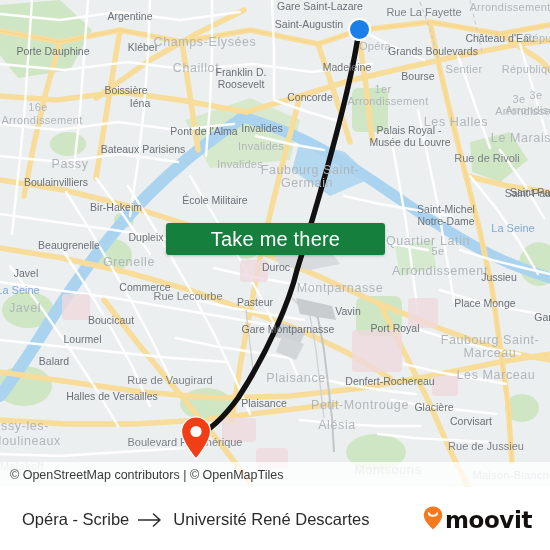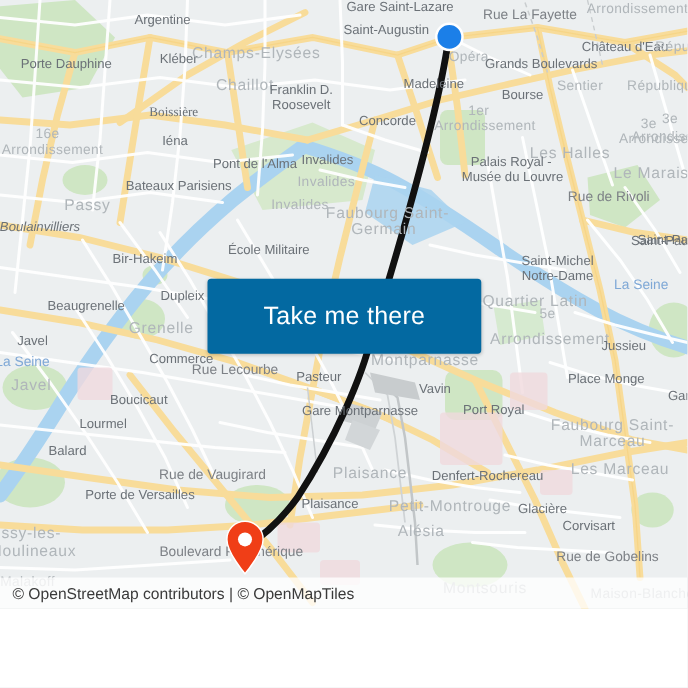--- a/index.html
+++ b/index.html
@@ -29,22 +29,22 @@
   .lbl.poi{ color:#6b7177; font-size:10.5px; }
   
   .lbl.district{ color:#b0b6ba; font-size:12.5px; letter-spacing:.6px; }
   .lbl.district2{ color:#b0b6ba; font-size:11px; letter-spacing:.3px; }
   
   .lbl.street{ color:#7d8186; font-size:11px; }
   .lbl.water{ color:#7fa8d6; font-size:11px; }
 
   
   #cta{
-    position:absolute;left:166px;top:223px;width:219px;height:60px;
-    background:#0369a1;border:0;border-radius:3px;
+    position:absolute;left:166px;top:223px;width:219px;height:32px;
+    background:#15803d;border:0;border-radius:3px;
     color:#fff;font-size:20px;font-family:"Liberation Sans", sans-serif;
     letter-spacing:.2px;cursor:pointer;
     display:flex;align-items:center;justify-content:center;
     box-shadow:0 1px 3px rgba(0,0,0,.22);
   }
 
   
   #origin-marker{
     position:absolute;left:348px;top:18px;width:23px;height:23px;
     border-radius:50%;background:#1b7fe8;border:2.5px solid #fff;
@@ -230,22 +230,22 @@
                  C290,300 268,352 238,398 C222,420 206,432 196,437" stroke="#111111" stroke-width="5.4" fill="none" stroke-linecap="round" stroke-linejoin="round"></path>
       </g>
     </svg>
 
     <div id="label-layer">
         <div class="lbl poi" style="left: 130px; top: 16px;">Argentine</div>
         <div class="lbl poi" style="left: 53px; top: 51px;">Porte Dauphine</div>
         <div class="lbl poi" style="left: 143px; top: 47px;">Kléber</div>
         <div class="lbl district" style="left: 205px; top: 42px;">Champs-Elysées</div>
         <div class="lbl district" style="left: 148px; top: 68px; margin-left: 48px;">Chaillot</div>
-        <div class="lbl poi" style="left: 139px; top: 90px; font-family: Liberation Serif, serif;">Boissière</div>
-        <div class="lbl poi" style="left: 140px; top: 113px;">Iéna</div>
+        <div class="lbl poi" style="left: 126px; top: 90px;">Boissière</div>
+        <div class="lbl poi" style="left: 140px; top: 103px;">Iéna</div>
         <div class="lbl district2" style="left: 38px; top: 107px;">16e</div>
         <div class="lbl district2" style="left: 42px; top: 120px;">Arrondissement</div>
         <div class="lbl poi" style="left: 320px; top: 6px;">Gare Saint-Lazare</div>
         <div class="lbl poi" style="left: 309px; top: 24px;">Saint-Augustin</div>
         <div class="lbl poi" style="left: 241px; top: 72px;">Franklin D.</div>
         <div class="lbl poi" style="left: 241px; top: 84px;">Roosevelt</div>
         <div class="lbl poi" style="left: 329px; top: 67px; padding-left: 36px;">Madeleine</div>
         <div class="lbl poi" style="left: 310px; top: 97px;">Concorde</div>
         <div class="lbl district2" style="left: 375px; top: 46px;">Opéra</div>
         <div class="lbl street" style="left: 424px; top: 12px;">Rue La Fayette</div>
@@ -279,21 +279,21 @@
         <div class="lbl district" style="left: 496px; top: 375px;">Les Marceau</div>
         <div class="lbl poi" style="left: 546px; top: 317px;">Gare</div>
         <div class="lbl poi" style="left: 204px; top: 131px;">Pont de l'Alma</div>
         <div class="lbl poi" style="left: 262px; top: 128px;">Invalides</div>
         <div class="lbl district2" style="left: 261px; top: 146px;">Invalides</div>
         <div class="lbl district2" style="left: 240px; top: 164px;">Invalides</div>
         <div class="lbl poi" style="left: 143px; top: 149px;">Bateaux Parisiens</div>
         <div class="lbl district" style="left: 310px; top: 170px;">Faubourg Saint-</div>
         <div class="lbl district" style="left: 307px; top: 183px;">Germain</div>
         <div class="lbl district" style="left: 70px; top: 164px;">Passy</div>
-        <div class="lbl poi" style="left: 32px; top: 182px; font-style: italic;">Boulainvilliers</div>
+        <div class="lbl poi" style="left: 56px; top: 182px;">Boulainvilliers</div>
         <div class="lbl poi" style="left: 116px; top: 207px;">Bir-Hakeim</div>
         <div class="lbl poi" style="left: 215px; top: 200px;">École Militaire</div>
         <div class="lbl poi" style="left: 146px; top: 237px;">Dupleix</div>
         <div class="lbl poi" style="left: 69px; top: 245px;">Beaugrenelle</div>
         <div class="lbl poi" style="left: 26px; top: 273px;">Javel</div>
         <div class="lbl district" style="left: 25px; top: 308px;">Javel</div>
         <div class="lbl water" style="left: 18px; top: 290px;">La Seine</div>
         <div class="lbl district" style="left: 129px; top: 262px;">Grenelle</div>
         <div class="lbl poi" style="left: 145px; top: 287px;">Commerce</div>
         <div class="lbl street" style="left: 188px; top: 296px;">Rue Lecourbe</div>
@@ -306,24 +306,24 @@
         <div class="lbl poi" style="left: 255px; top: 302px;">Pasteur</div>
         <div class="lbl poi" style="left: 348px; top: 311px;">Vavin</div>
         <div class="lbl poi" style="left: 288px; top: 329px;">Gare Montparnasse</div>
         <div class="lbl district" style="left: 296px; top: 378px;">Plaisance</div>
         <div class="lbl poi" style="left: 264px; top: 403px;">Plaisance</div>
         <div class="lbl poi" style="left: 390px; top: 381px;">Denfert-Rochereau</div>
         <div class="lbl district" style="left: 360px; top: 405px;">Petit-Montrouge</div>
         <div class="lbl poi" style="left: 434px; top: 407px;">Glacière</div>
         <div class="lbl poi" style="left: 471px; top: 421px;">Corvisart</div>
         <div class="lbl district" style="left: 337px; top: 425px;">Alésia</div>
-        <div class="lbl street" style="left: 486px; top: 446px;">Rue de Gobelins</div>
+        <div class="lbl street" style="left: 486px; top: 446px;">Rue de Jussieu</div>
         <div class="lbl district" style="left: 388px; top: 470px;">Montsouris</div>
         <div class="lbl district2" style="left: 514px; top: 475px;">Maison-Blanche</div>
-        <div class="lbl poi" style="left: 112px; top: 396px;">Porte de Versailles</div>
+        <div class="lbl poi" style="left: 112px; top: 396px;">Halles de Versailles</div>
         <div class="lbl district" style="left: 23px; top: 426px;">Issy-les-</div>
         <div class="lbl district" style="left: 26px; top: 441px;">Moulineaux</div>
         <div class="lbl street" style="left: 185px; top: 442px;">Boulevard Périphérique</div>
         <div class="lbl district2" style="left: 22px; top: 466px;">Malakoff</div>
         <div class="lbl district2" style="left: 538px; top: 38px;">Répu</div>
         <div class="lbl district2" style="left: 536px; top: 95px;">3e</div>
         <div class="lbl district2" style="left: 533px; top: 110px;">Arrondisse</div>
         <div class="lbl poi" style="left: 533px; top: 192px;">Saint-Pau</div>
       </div>
 
@@ -338,13 +338,35 @@
 
     <button id="cta">
       <span>Take me there</span>
     </button>
 
     <div id="attribution">
       <span>© OpenStreetMap contributors | © OpenMapTiles</span>
     </div>
   </div>
 
+  <div id="footer">
+    <div id="route-summary">
+      <span>Opéra - Scribe</span>
+      <span id="arrow-icon">
+        <svg width="26" height="14" viewBox="0 0 26 14">
+          <path d="M0,7 L22,7 M15.5,1 L22,7 L15.5,13" stroke="#2b2b2b" stroke-width="1.5" fill="none" stroke-linecap="round" stroke-linejoin="round"></path>
+        </svg>
+      </span>
+      <span>Université René Descartes</span>
+    </div>
+
+    <div id="moovit-logo">
+      <span>
+        <svg width="22" height="26" viewBox="0 0 22 26">
+          <path d="M11,1.5 C5.8,1.5 1.8,5.4 1.8,10.3 C1.8,16.6 11,24.5 11,24.5
+                   C11,24.5 20.2,16.6 20.2,10.3 C20.2,5.4 16.2,1.5 11,1.5 Z" fill="#f47a20"></path>
+          <path d="M6.8,8.2 C7.6,11.6 14.4,11.6 15.2,8.2" stroke="#ffffff" stroke-width="1.8" fill="none" stroke-linecap="round"></path>
+        </svg>
+      </span>
+      <span id="moovit-wordmark">moovit</span>
+    </div>
+  </div>
 </div>
 
 </body></html>

